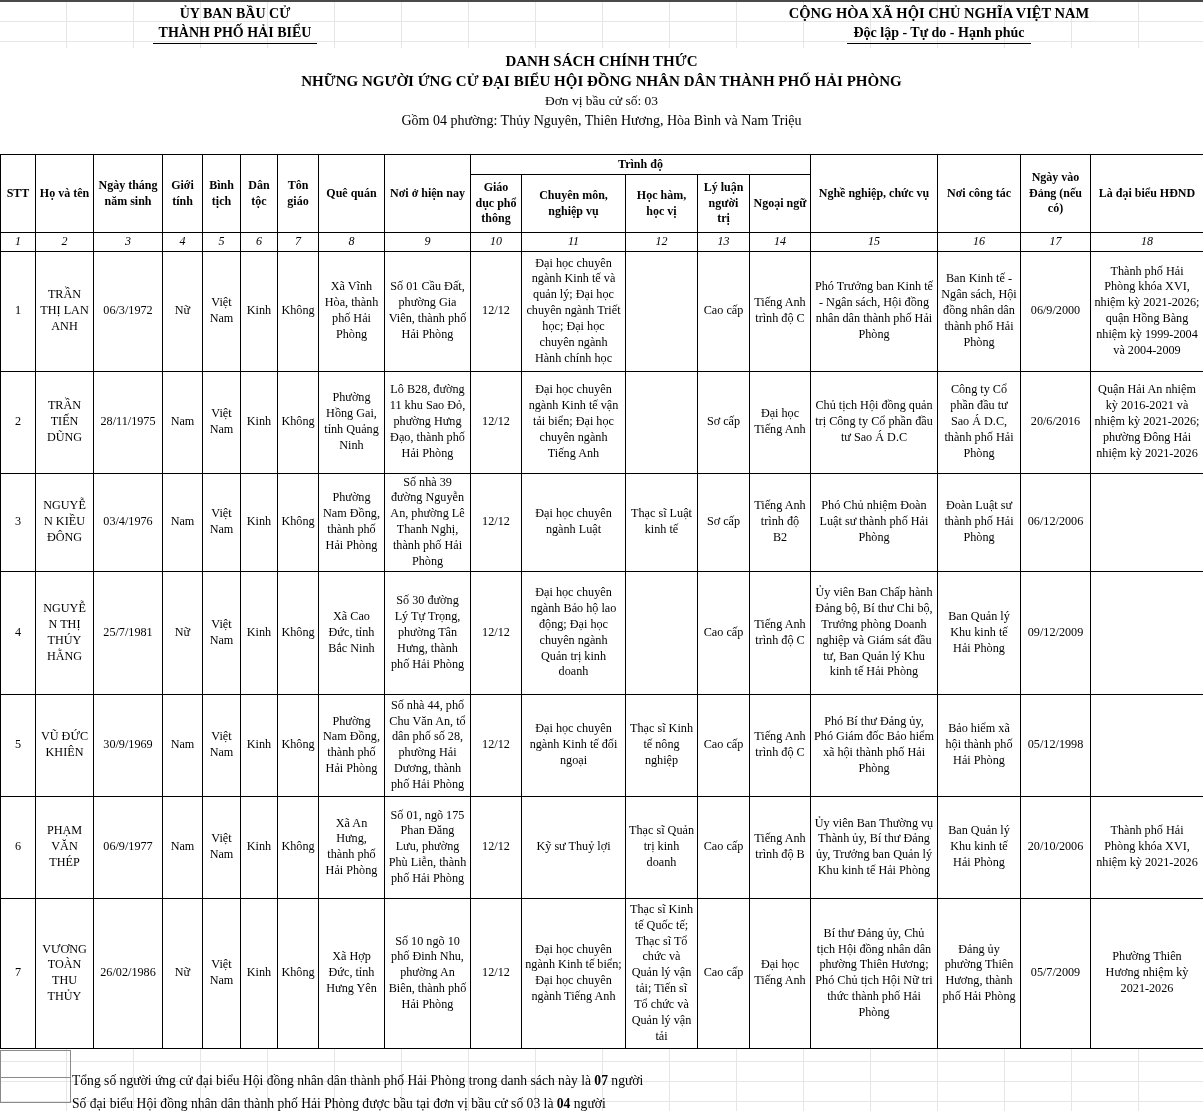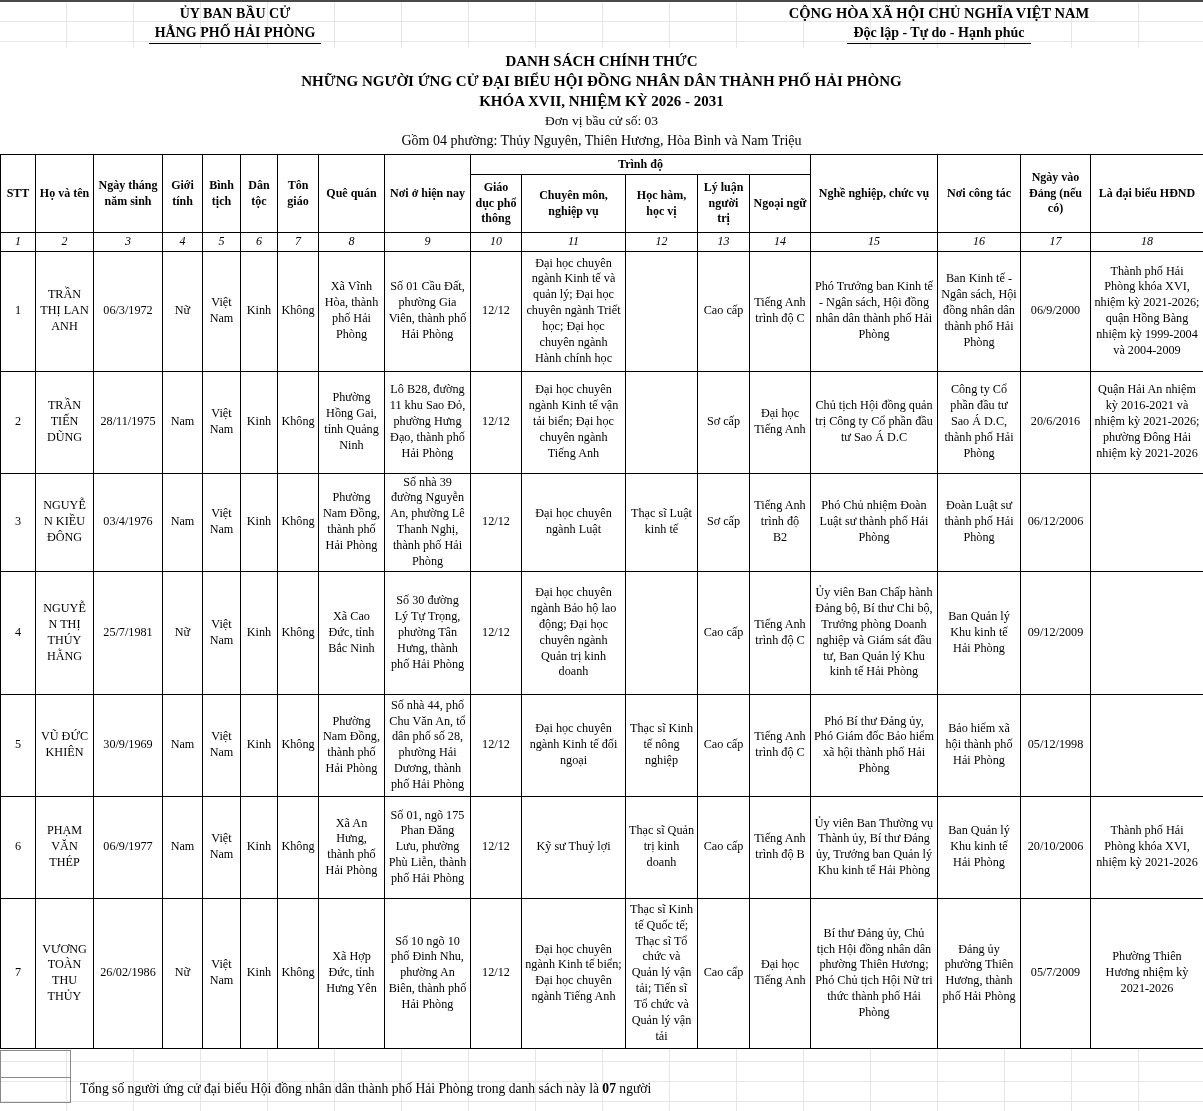--- a/index.html
+++ b/index.html
@@ -55,42 +55,41 @@
   tbody tr:nth-child(6) { height: 102px; }
   tbody tr:nth-child(7) { height: 150px; }
   
   .bottom-band { position: relative; height: 62px; }
   .corner-cells {
     position: absolute; left: 0; top: 1px; width: 71px; height: 53px;
     border: 1px solid #8a8a8a;
     background: linear-gradient(to bottom, transparent 0 26px, #8a8a8a 26px 27px, transparent 27px);
   }
   .footer-notes { padding: 20px 0 0 72px; font-size: 13.6px; line-height: 23px; }
-  .footer-notes p { margin: 8px; }
+  .footer-notes p { margin: 0; }
 </style>
 </head>
 <body>
 
 <div class="sheet">
 
   <div class="top-band">
     <div class="org-block org-left">
       <div>ỦY BAN BẦU CỬ</div>
-      <div><span class="u-line">HẰNG PHỐ HẢI PHÒNG</span></div>
+      <div><span class="u-line">THÀNH PHỐ HẢI BIỂU</span></div>
     </div>
     <div class="org-block org-right">
       <div>CỘNG HÒA XÃ HỘI CHỦ NGHĨA VIỆT NAM</div>
       <div class="motto"><span class="u-line">Độc lập - Tự do - Hạnh phúc</span></div>
     </div>
   </div>
 
   <div class="title-band">
     <div class="t-bold">DANH SÁCH CHÍNH THỨC</div>
     <div class="t-bold">NHỮNG NGƯỜI ỨNG CỬ ĐẠI BIỂU HỘI ĐỒNG NHÂN DÂN THÀNH PHỐ HẢI PHÒNG</div>
-    <div class="t-bold">KHÓA XVII, NHIỆM KỲ 2026 - 2031</div>
     <div class="t-norm">Đơn vị bầu cử số: 03</div>
     <div class="t-norm" style="font-size:14px;">Gồm 04 phường: Thủy Nguyên, Thiên Hương, Hòa Bình và Nam Triệu</div>
   </div>
 
   <table class="main">
     <colgroup>
       <col style="width:35px">
         <col style="width:58px">
         <col style="width:69px">
         <col style="width:40px">

